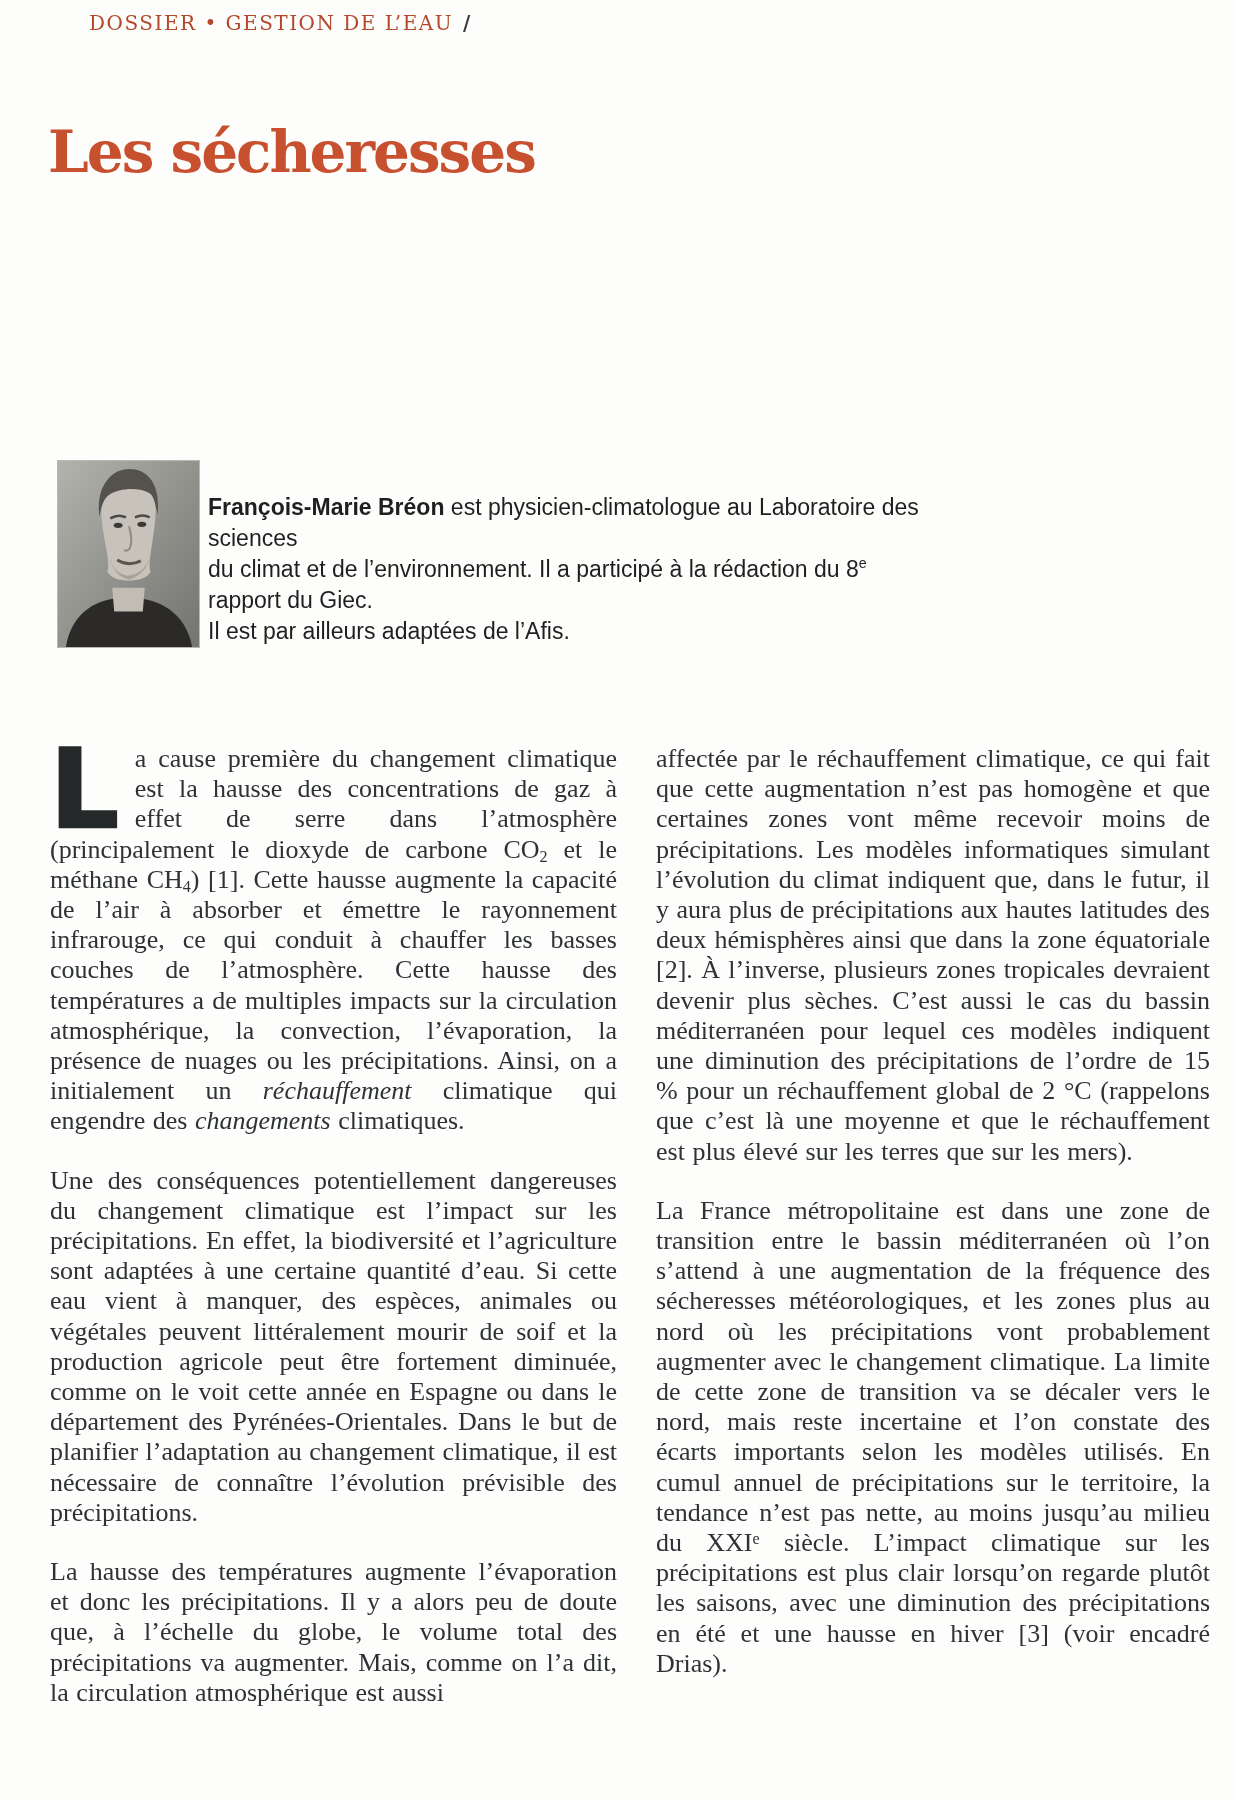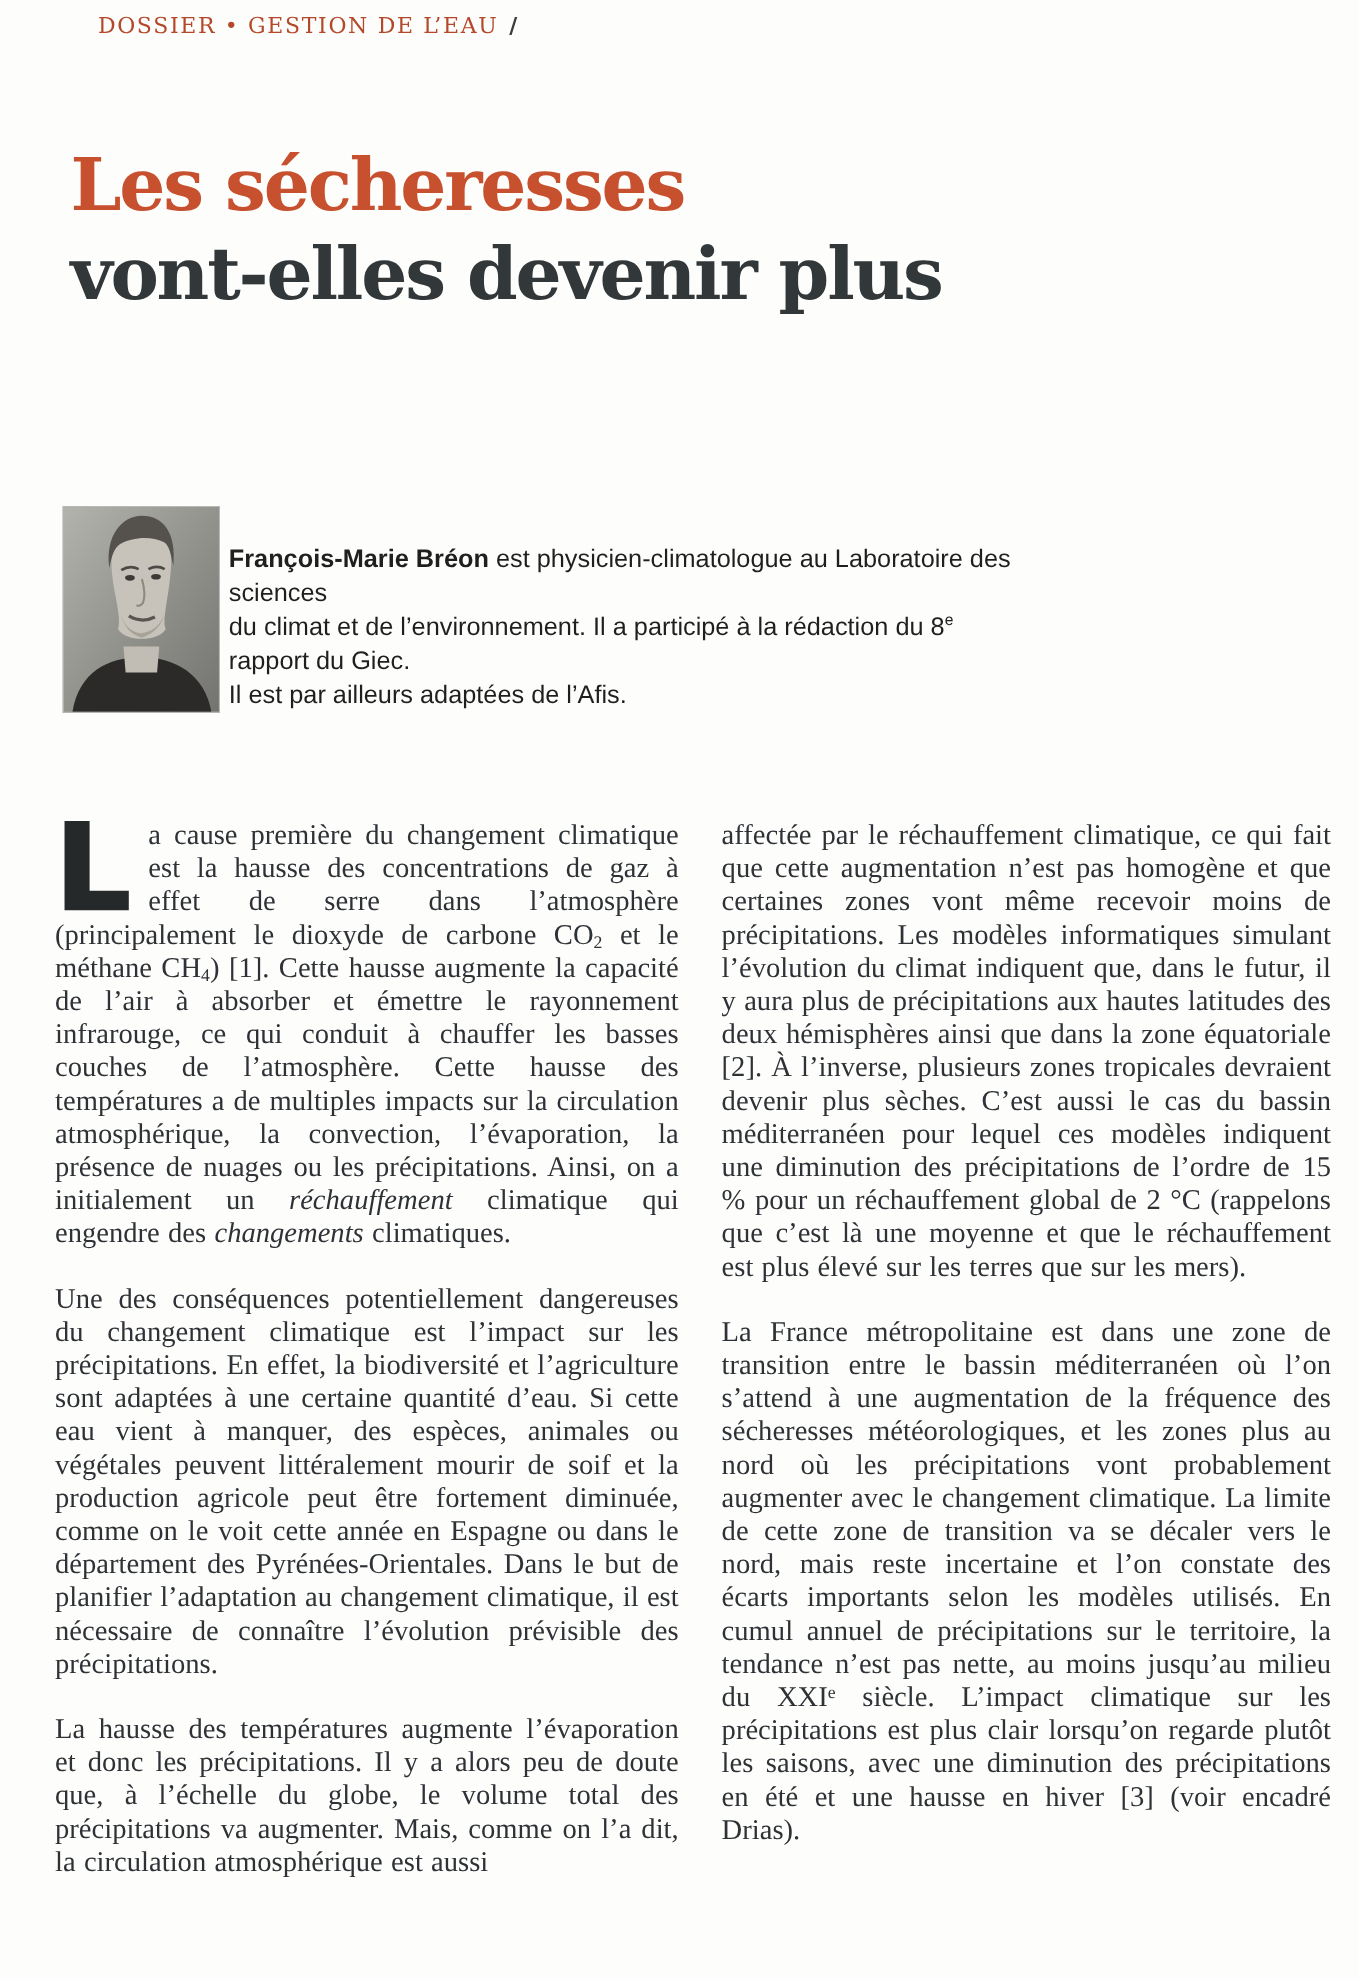--- a/index.html
+++ b/index.html
@@ -14,24 +14,24 @@
   .kicker{
     position:absolute;left:50px;top:11px;
     font-family:"DejaVu Serif",serif;
     font-size:20px;font-weight:500;
     letter-spacing:1.5px;
     white-space:nowrap;
     margin-left:39px;
   }
   .kicker .slash{font-weight:600;margin-left:10px;}
   h1.title{
-    position:absolute;left:48px;top:112px;margin:16px;
+    position:absolute;left:48px;top:112px;margin:0;
     font-family:"DejaVu Serif",serif;
     font-weight:bold;
-    font-size:66px;line-height:81px;
+    font-size:58px;line-height:81px;
     letter-spacing:-2px;
   }
   .bio-photo{
     position:absolute;left:57px;top:460px;
     width:143px;height:188px;
     border:1px solid #b9b8b2;
     box-sizing:border-box;
     background:#9a9a95;
   }
   .bio-photo svg{display:block;width:100%;height:100%;}
@@ -73,21 +73,20 @@
 </style>
 </head>
 <body>
 
 <div class="kicker">
   <span style="color: rgb(179, 72, 42);">DOSSIER • GESTION DE L’EAU</span><span class="slash" style="color: rgb(58, 61, 63);">/</span>
 </div>
 
 <h1 class="title">
   <div style="color: rgb(199, 80, 46);">Les sécheresses</div>
-  <div style="color: rgb(50, 55, 58);">vont-elles devenir plus</div>
 </h1>
 
 <div class="bio-photo">
   <svg viewBox="0 0 143 188" preserveAspectRatio="none">
     <defs>
       <linearGradient id="bg" x1="0" y1="0" x2="1" y2="1">
         <stop offset="0" stop-color="#b3b3ae"></stop>
         <stop offset="0.55" stop-color="#90908b"></stop>
         <stop offset="1" stop-color="#737370"></stop>
       </linearGradient>

